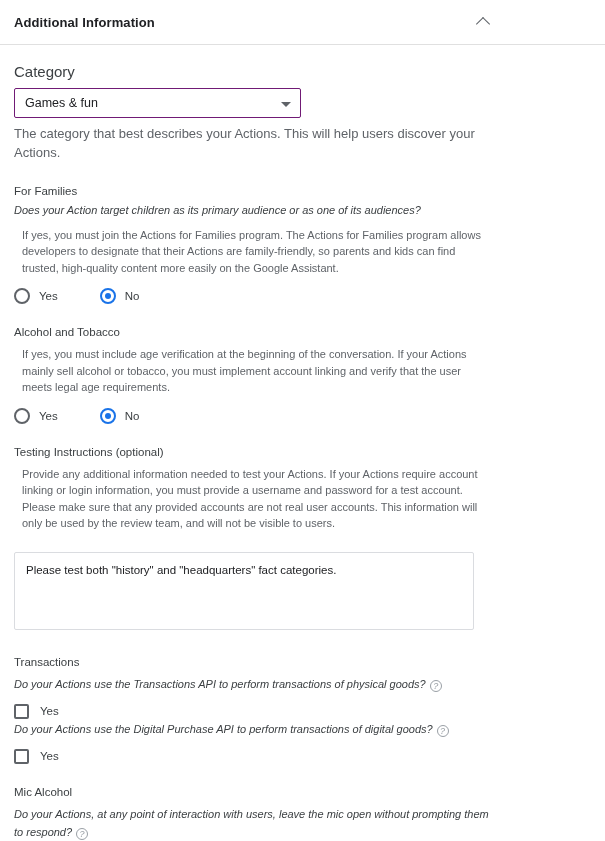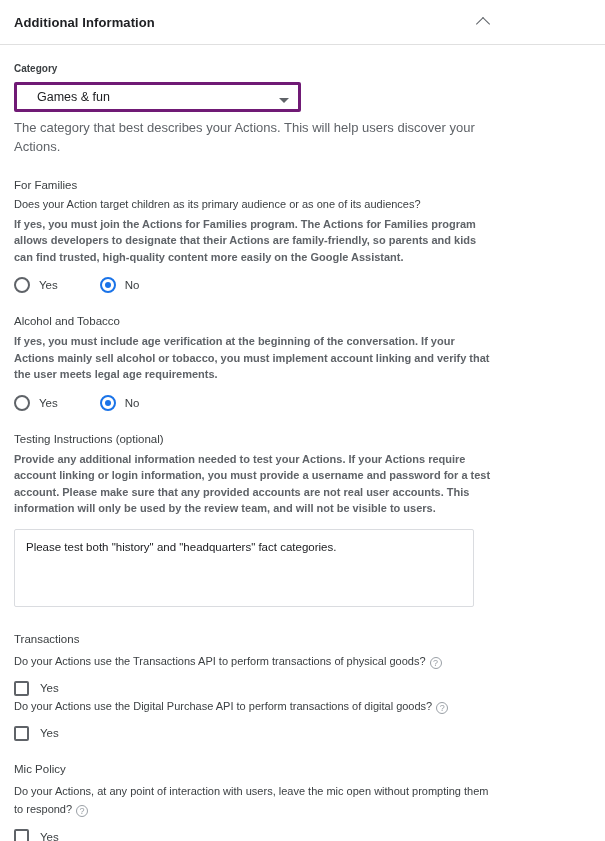--- a/index.html
+++ b/index.html
@@ -56,62 +56,62 @@
   .divider {
     height: 1px;
     background: #e0e0e0;
     width: 605px;
     margin: 0;
   }
 
   
   .section { padding: 0 2px; }
   .section-label {
-    font-size: 10px;
-    font-weight: bold;
+    font-size: 15px;
+    font-weight: normal;
     color: #3c4043;
     margin: 18px 0 8px 0;
   }
   .section-head-small {
     font-size: 11.5px;
     font-weight: normal;
     color: #3c4043;
     margin: 22px 0 6px 0;
   }
   .question {
     font-size: 11px;
     color: #3c4043;
     margin: 0 0 3px 0;
     line-height: 1.45;
+    font-style: italic;
   }
   .helper {
     font-size: 11px;
     color: #5f6368;
     line-height: 1.5;
-    margin: 0;
-    font-weight: bold;
+    margin: 8px;
   }
   .helper-tight {
     font-size: 13px;
     color: #5f6368;
     line-height: 1.45;
     margin: 2px 0 0 0;
   }
 
   
   .select-wrap {
     position: relative;
     width: 287px;
     height: 30px;
-    border: 3px solid #701a75;
+    border: 1px solid #701a75;
     border-radius: 2px;
     background: #fff;
     display: flex;
     align-items: center;
-    padding: 0 20px;
+    padding: 0 10px;
     margin-bottom: 7px;
   }
   .select-value {
     font-size: 12.5px;
     color: #202124;
   }
   .select-arrow {
     position: absolute;
     right: 9px;
     top: 13px;
@@ -281,21 +281,21 @@
     <div class="question inline-q" style="margin-top:32px;">
       <span>Do your Actions use the Digital Purchase API to perform transactions of digital goods?</span><span class="help-icon">?</span>
     </div>
     <div class="check-row">
       <span class="checkbox"></span>
       <span class="check-label">Yes</span>
     </div>
   </div>
 
   <div class="section">
-    <div class="section-head-small">Mic Policy</div>
+    <div class="section-head-small">Mic Alcohol</div>
     <div class="question inline-q" style="max-width:470px;">
       <span>Do your Actions, at any point of interaction with users, leave the mic open without prompting them to respond?</span><span class="help-icon">?</span>
     </div>
     <div class="check-row">
       <span class="checkbox"></span>
       <span class="check-label">Yes</span>
     </div>
   </div>
 
 </div>

